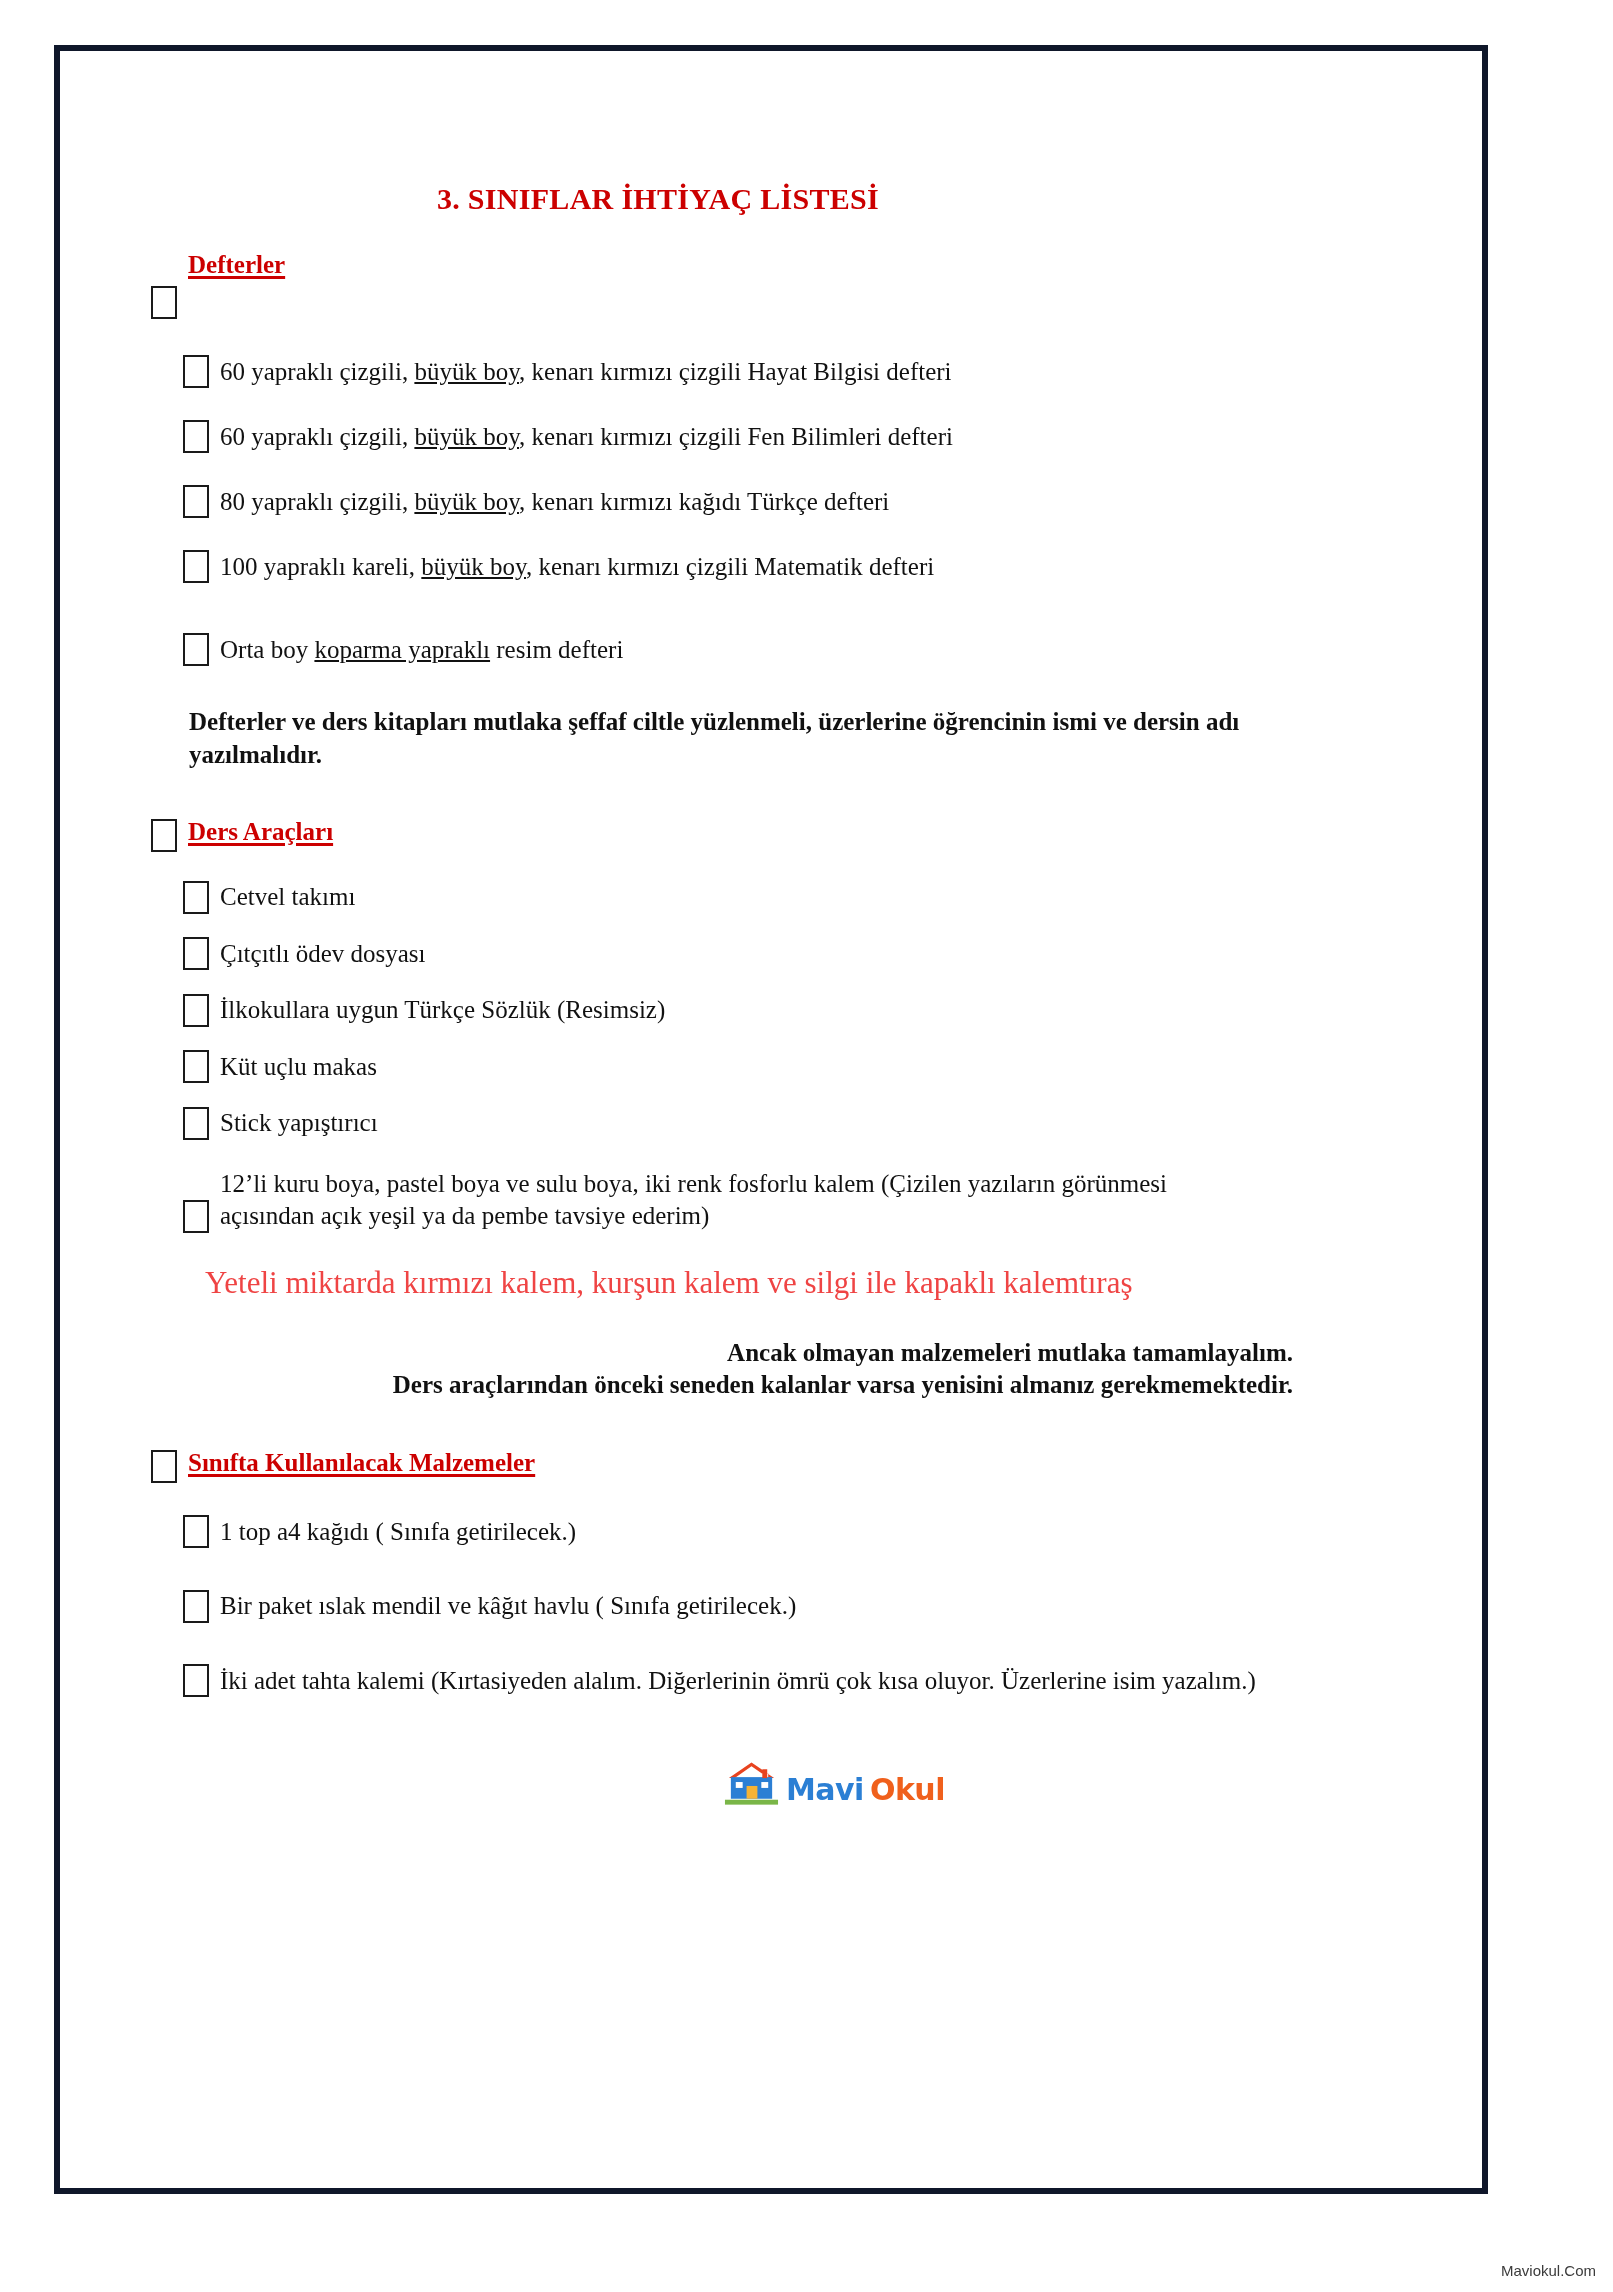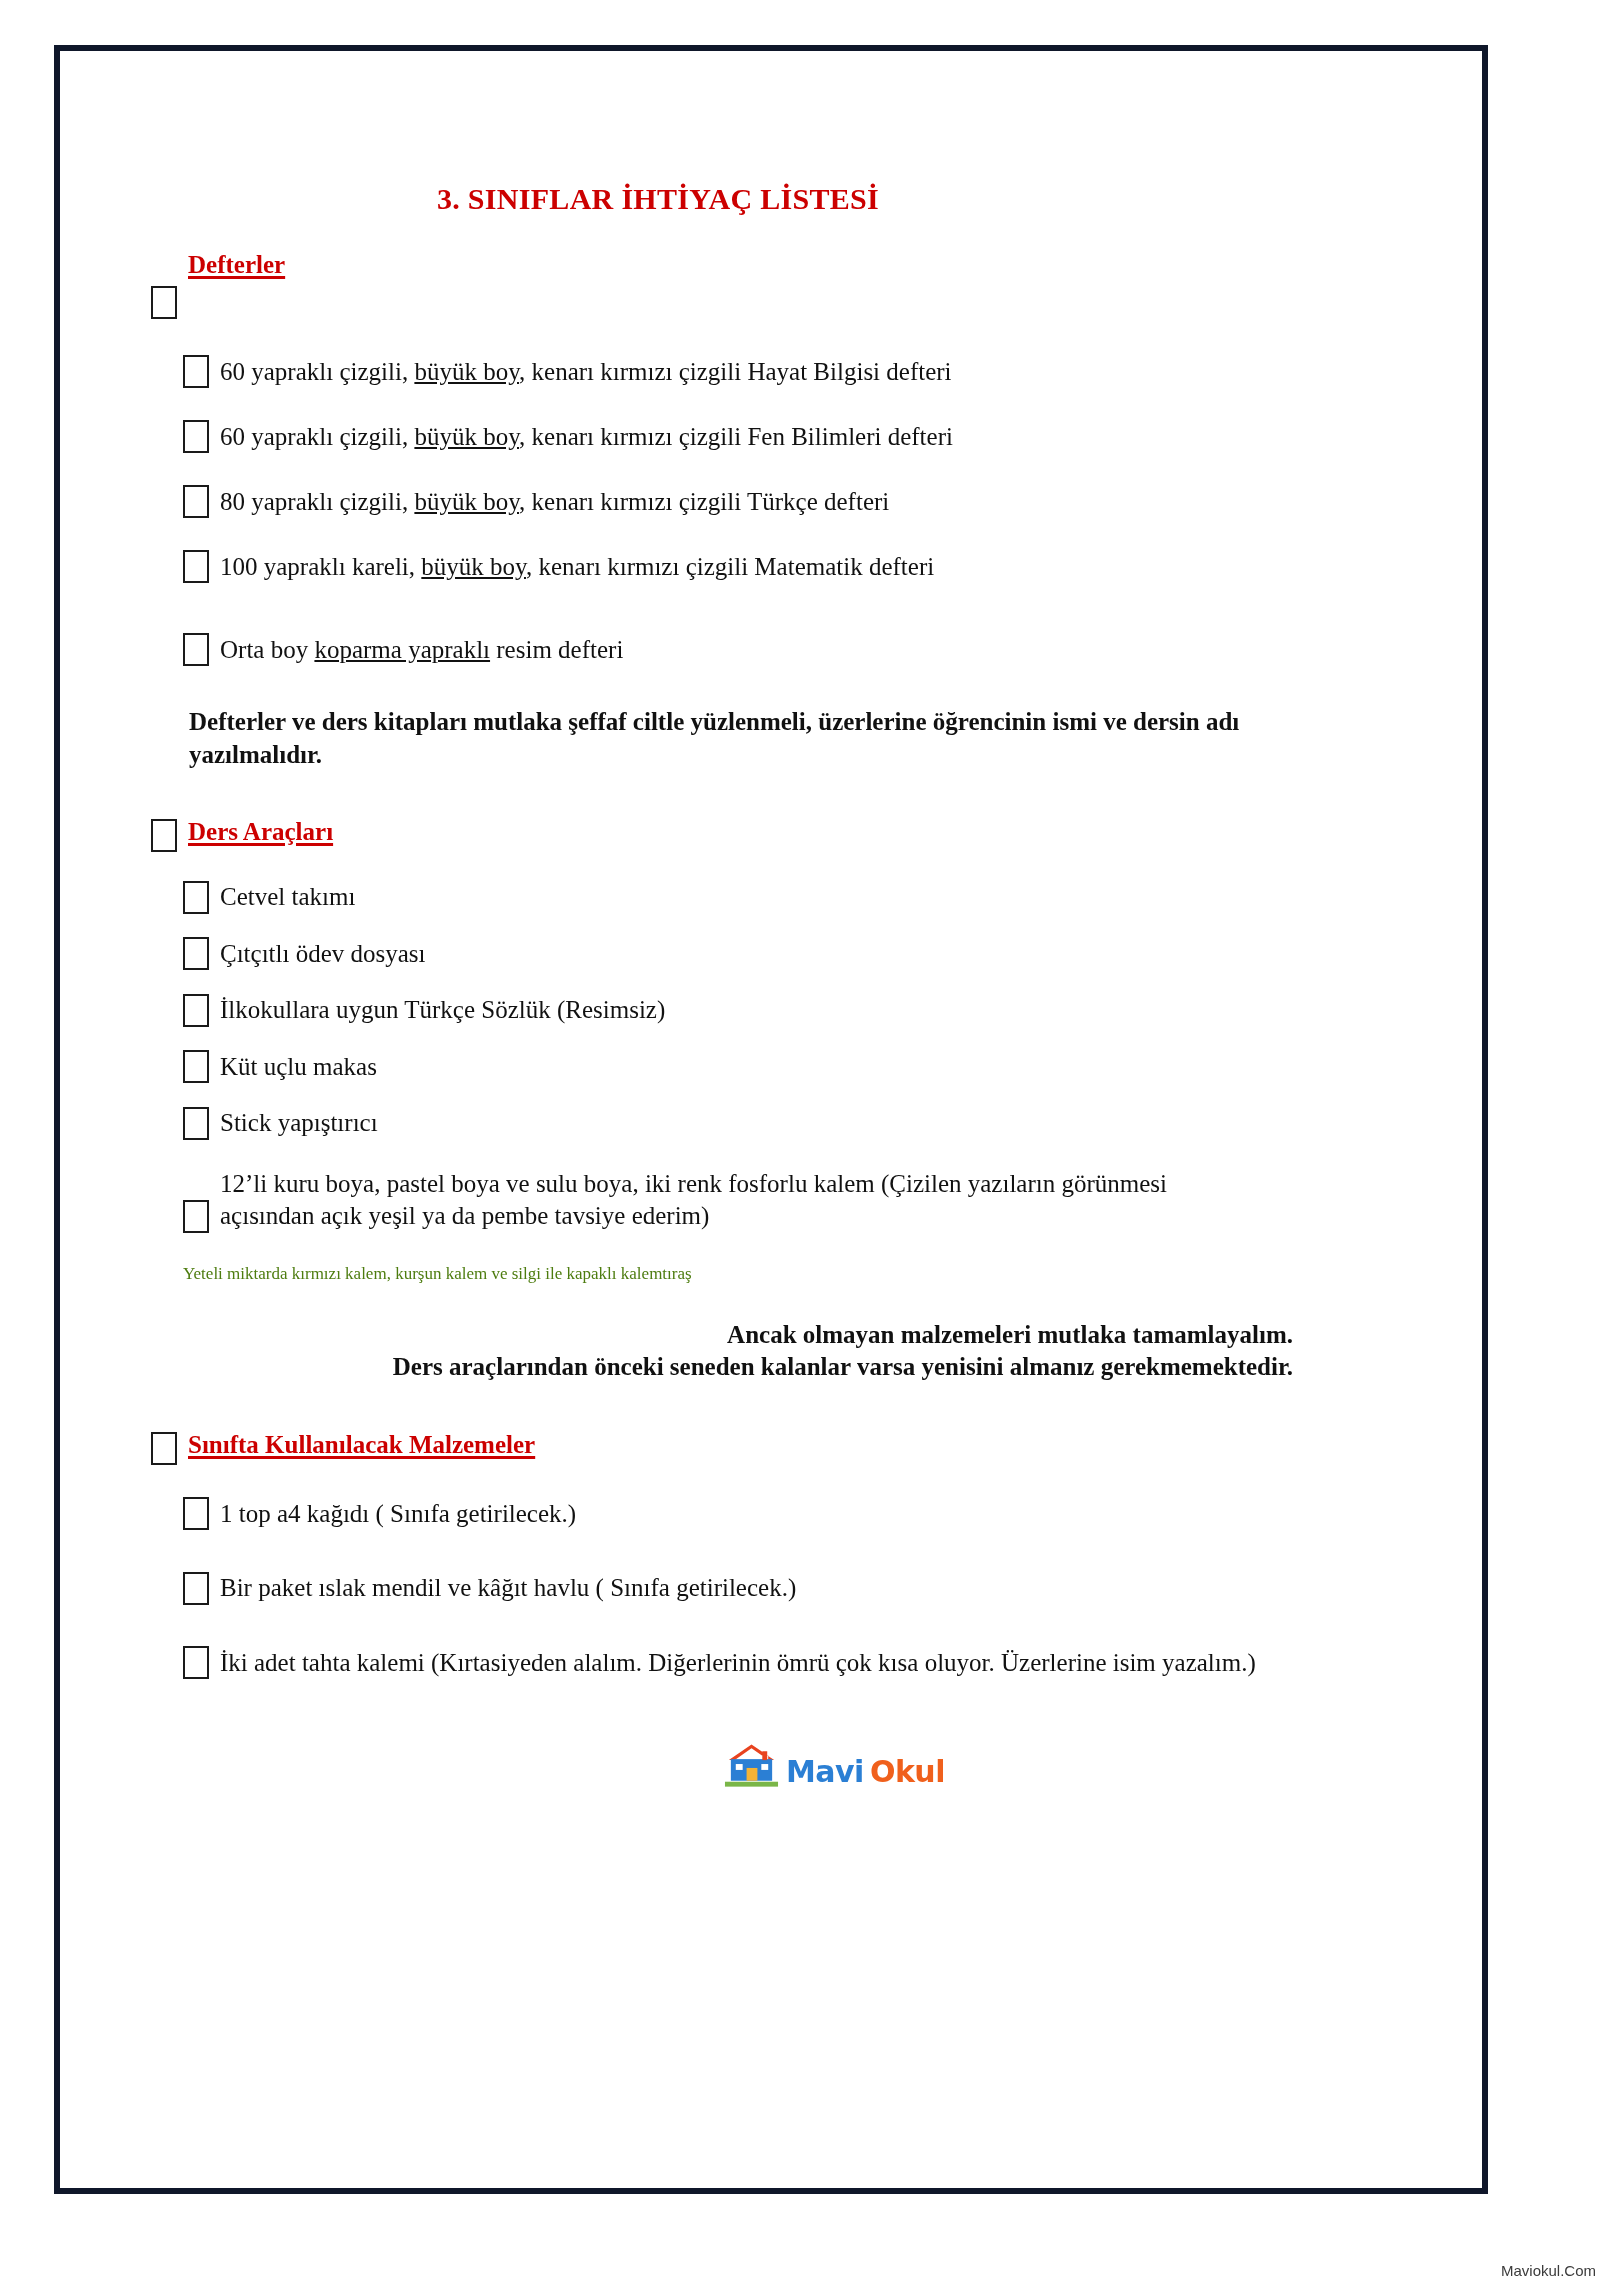--- a/index.html
+++ b/index.html
@@ -100,24 +100,24 @@
     font-weight: bold;
     font-size: 25px;
     line-height: 1.30;
     color: #111111;
     margin-left: 38px;
     max-width: 1139px;
   }
   .note-right { text-align: right; max-width: 1104px; }
 
   .plain {
-    font-size: 17px;
+    font-size: 31px;
     line-height: 1.30;
-    color: #4d7c0f;
-    margin-left: 32px;
+    color: #ef4444;
+    margin-left: 54px;
   }
   .sp-18 { height: 18px; }
   .sp-22 { height: 22px; }
   .sp-26 { height: 26px; }
   .sp-30 { height: 30px; }
   .sp-34 { height: 34px; }
   .sp-40 { height: 40px; }
   .sp-46 { height: 46px; }
 
   
@@ -213,21 +213,21 @@
 
       <div class="row">
         <div class="cbox nudge-down"></div>
         <div class="row-text"><span>60 yapraklı çizgili, </span><span class="u">büyük boy</span><span>, kenarı kırmızı çizgili Fen Bilimleri defteri</span></div>
       </div>
 
       <div class="sp-18"></div>
 
       <div class="row">
         <div class="cbox nudge-down"></div>
-        <div class="row-text"><span>80 yapraklı çizgili, </span><span class="u">büyük boy</span><span>, kenarı kırmızı çizgili Türkçe defteri</span></div>
+        <div class="row-text"><span>80 yapraklı çizgili, </span><span class="u">büyük boy</span><span>, kenarı kırmızı kağıdı Türkçe defteri</span></div>
       </div>
 
       <div class="sp-18"></div>
 
       <div class="row">
         <div class="cbox nudge-down"></div>
         <div class="row-text"><span>100 yapraklı kareli, </span><span class="u">büyük boy</span><span>, kenarı kırmızı çizgili Matematik defteri</span></div>
       </div>
 
       <div class="sp-18"></div>

